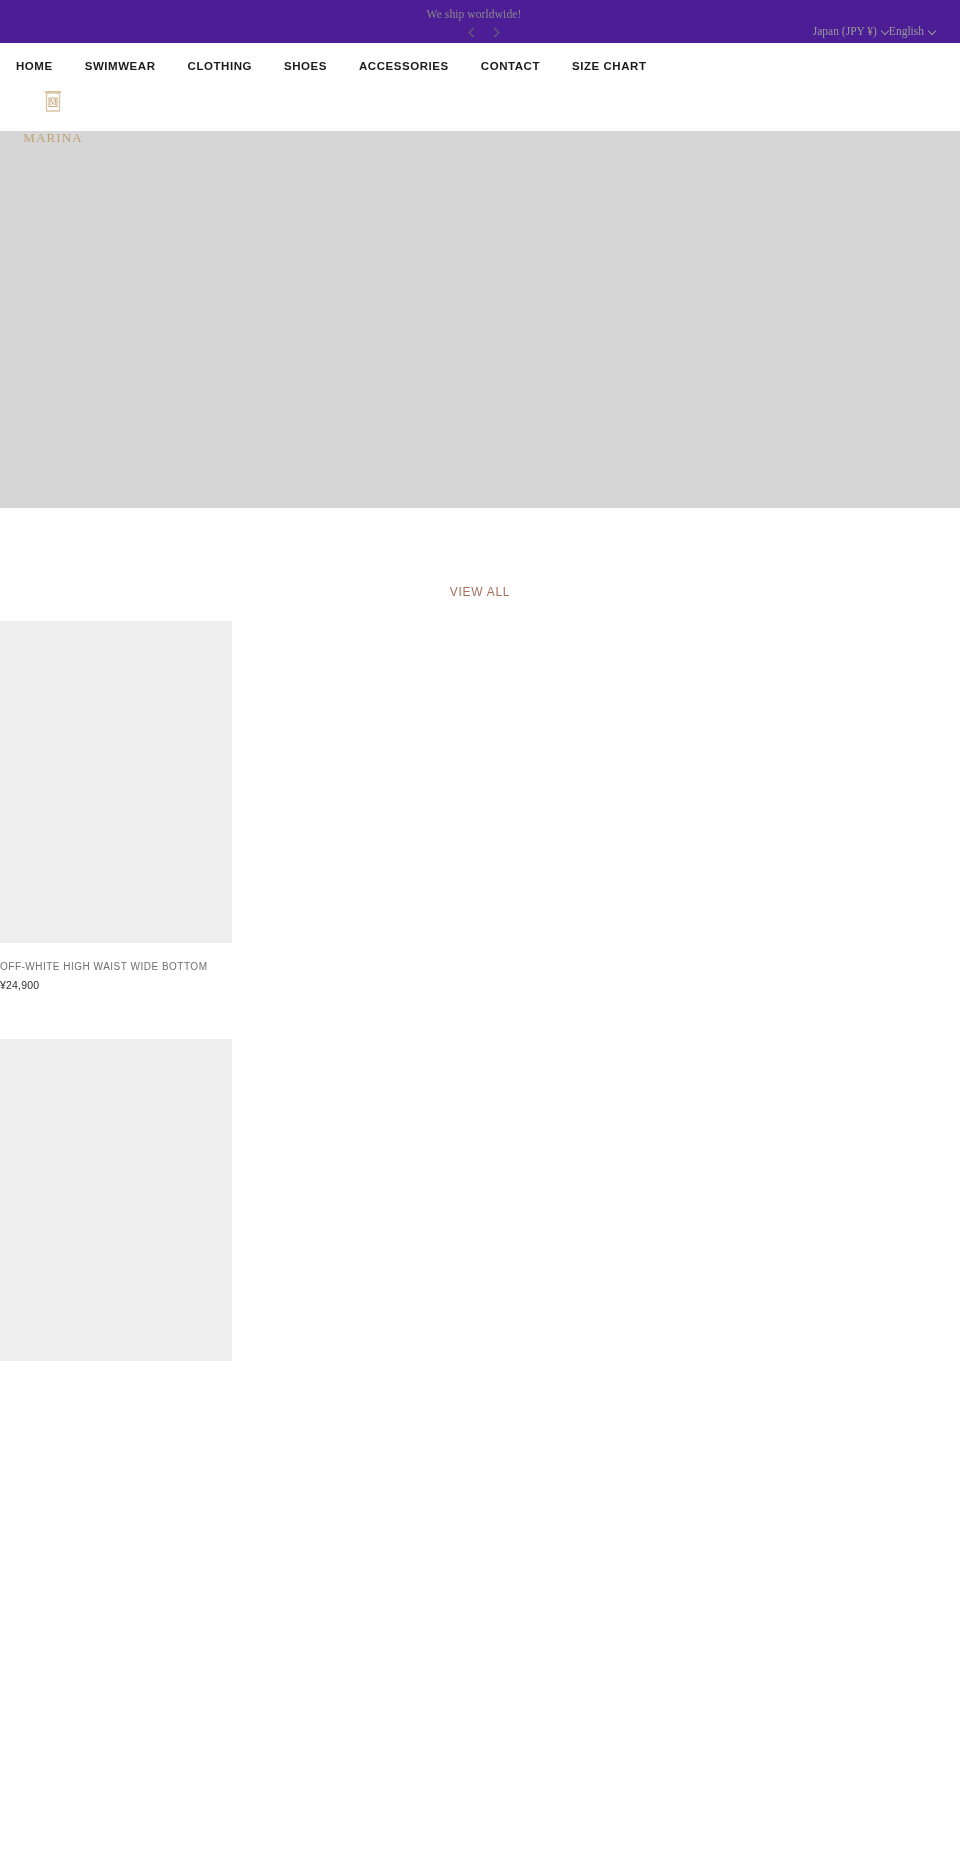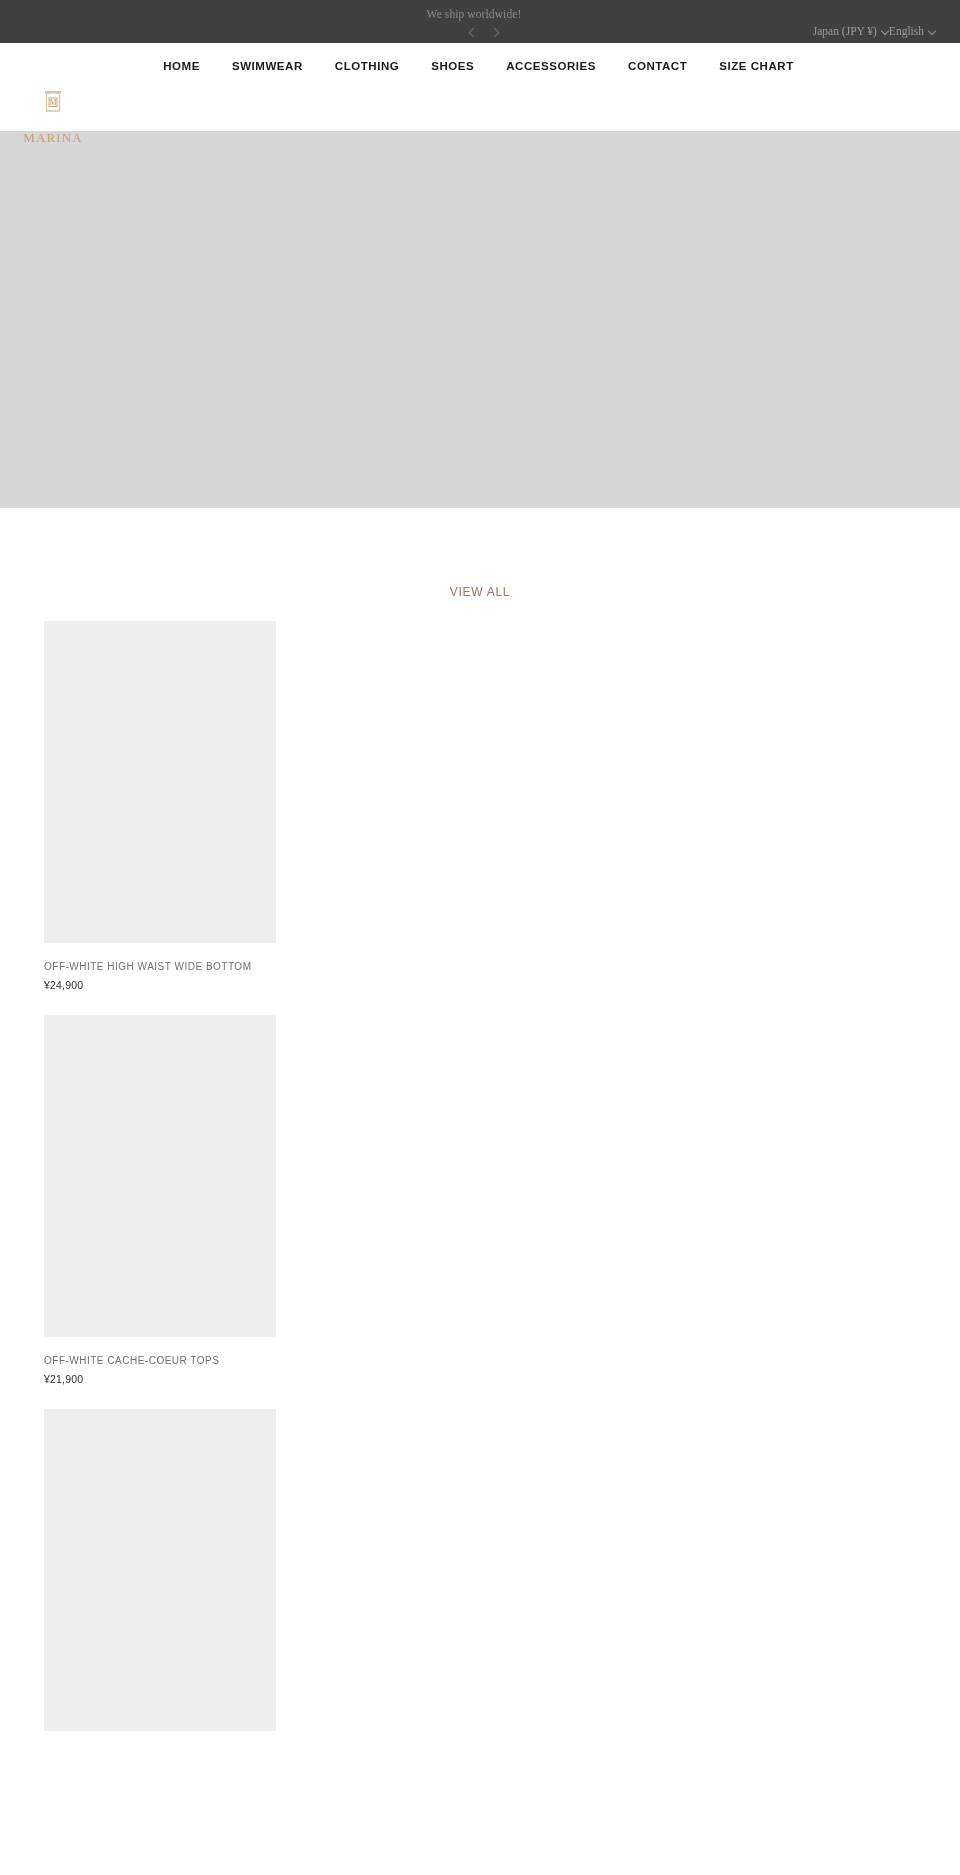--- a/index.html
+++ b/index.html
@@ -9,21 +9,21 @@
     background: #ffffff;
     font-family: "Liberation Sans", sans-serif;
     overflow: hidden;
   }
 
   
   .announce-bar {
     width: 100%;
     padding: 7px 0 4px;
     position: relative;
-    background: #404040;
+    background: #4c1d95;
   }
   .announce-row {
     display: flex;
     align-items: flex-start;
     justify-content: center;
     position: relative;
   }
   .announce-center {
     display: flex;
     flex-direction: column;
@@ -104,21 +104,20 @@
     width: 100%;
     background: #ffffff;
     padding-top: 10px;
   }
   .main-nav {
     display: flex;
     align-items: center;
     gap: 0;
     padding: 0 0 0 16px;
     height: 26px;
-    justify-content: center;
   }
   .nav-item {
     font-size: 11.5px;
     font-weight: bold;
     letter-spacing: 0.55px;
     color: #1b1b1b;
     cursor: pointer;
     padding: 0 19px 0 0;
     margin-right: 13px;
     white-space: nowrap;
@@ -238,21 +237,20 @@
   .product-grid {
     margin-top: 22px;
     display: flex;
     flex-direction: column;
     gap: 0;
   }
   .product-card {
     width: 256px;
     padding: 0 0 0 0;
     cursor: pointer;
-    margin-left: 44px;
   }
   .product-img {
     width: 232px;
     height: 322px;
     background: #eeeeee;
   }
   .product-title {
     font-size: 10px;
     letter-spacing: 0.5px;
     color: #6f6f6f;
@@ -329,25 +327,20 @@
 <div class="product-grid">
 
   <div class="product-card">
     <div class="product-img"></div>
     <div class="product-title">OFF-WHITE HIGH WAIST WIDE BOTTOM</div>
     <div class="product-price">¥24,900</div>
   </div>
 
   <div class="card-gap"></div>
 
-  <div class="product-card">
-    <div class="product-img"></div>
-    <div class="product-title">OFF-WHITE CACHE-COEUR TOPS</div>
-    <div class="product-price">¥21,900</div>
-  </div>
 
   <div class="card-gap"></div>
 
   <div class="product-card">
     <div class="product-img"></div>
     <div class="product-title"></div>
     <div class="product-price"></div>
   </div>
 
 </div>

